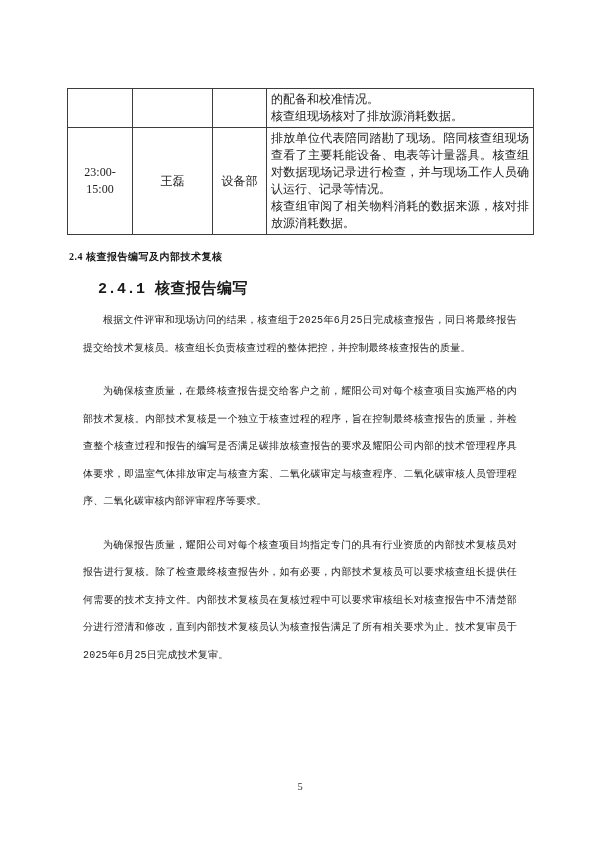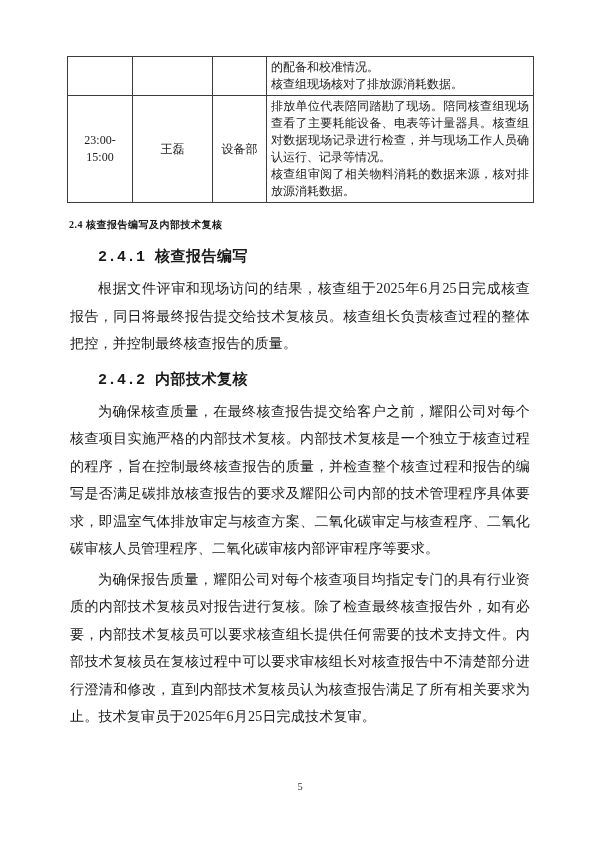--- a/index.html
+++ b/index.html
@@ -13,21 +13,21 @@
   .page {
     position: relative;
     width: 600px;
     height: 848px;
     background: #ffffff;
     overflow: hidden;
   }
   .content {
     position: absolute;
     left: 67px;
-    top: 56px;
+    top: 88px;
     width: 466px;
   }
   
   table.schedule {
     border-collapse: collapse;
     table-layout: fixed;
     width: 466px;
     font-size: 12px;
   }
   table.schedule td {
@@ -56,27 +56,28 @@
   .h-sub {
     margin: 12px 0 0 31px;
     font-size: 15px;
     font-weight: bold;
     letter-spacing: 0.5px;
     line-height: 21px;
     font-family: Liberation Mono, monospace;
   }
   
   p.body-para {
-    margin: 3px;
-    font-size: 14px;
+    margin: 16px;
+    font-size: 10px;
     line-height: 27.5px;
     text-align: justify;
     text-justify: inter-character;
     text-indent: 2em;
     letter-spacing: 0.2px;
+    font-family: Liberation Mono, monospace;
   }
   p.after-heading { margin-top: 7px; }
   
   .page-number {
     position: absolute;
     left: 0;
     top: 781px;
     width: 600px;
     text-align: center;
     font-size: 10.5px;
@@ -112,20 +113,19 @@
 核查组审阅了相关物料消耗的数据来源，核对排放源消耗数据。</td>
         </tr>
       </tbody>
     </table>
 
     <h2 class="h-section">2.4 核查报告编写及内部技术复核</h2>
 
     <h3 class="h-sub">2.4.1 核查报告编写</h3>
     <p class="body-para after-heading">根据文件评审和现场访问的结果，核查组于2025年6月25日完成核查报告，同日将最终报告提交给技术复核员。核查组长负责核查过程的整体把控，并控制最终核查报告的质量。</p>
 
-    <h3 class="h-sub">2.4.2 内部技术复核</h3>
     <p class="body-para after-heading">为确保核查质量，在最终核查报告提交给客户之前，耀阳公司对每个核查项目实施严格的内部技术复核。内部技术复核是一个独立于核查过程的程序，旨在控制最终核查报告的质量，并检查整个核查过程和报告的编写是否满足碳排放核查报告的要求及耀阳公司内部的技术管理程序具体要求，即温室气体排放审定与核查方案、二氧化碳审定与核查程序、二氧化碳审核人员管理程序、二氧化碳审核内部评审程序等要求。</p>
     <p class="body-para">为确保报告质量，耀阳公司对每个核查项目均指定专门的具有行业资质的内部技术复核员对报告进行复核。除了检查最终核查报告外，如有必要，内部技术复核员可以要求核查组长提供任何需要的技术支持文件。内部技术复核员在复核过程中可以要求审核组长对核查报告中不清楚部分进行澄清和修改，直到内部技术复核员认为核查报告满足了所有相关要求为止。技术复审员于2025年6月25日完成技术复审。</p>
 
   </div>
 
   <div class="page-number">5</div>
 </div>
 
 </body></html>

